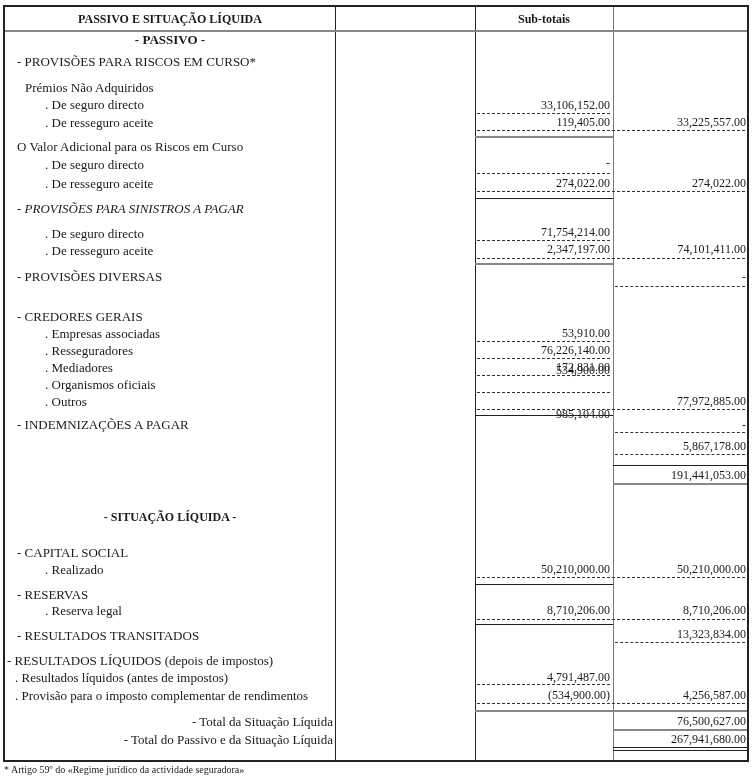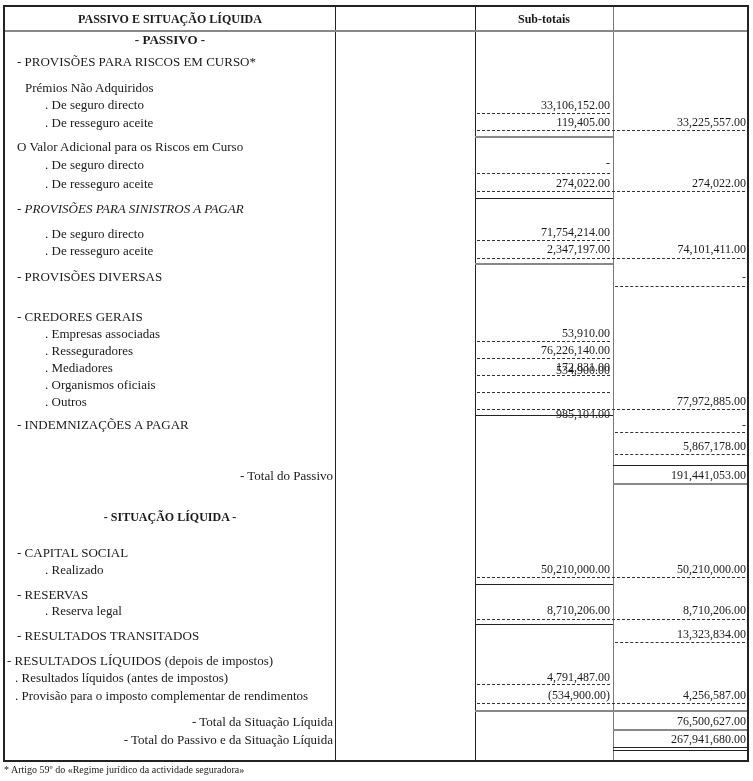--- a/index.html
+++ b/index.html
@@ -89,21 +89,20 @@
   <div class="dash" style="left:472px;width:268px;top:402px;"></div>
   <div class="hline" style="left:470px;width:138px;top:408px;"></div>
 
   <div class="lbl" style="left:12px;top:411px;">- INDEMNIZAÇÕES A PAGAR</div>
   <div class="num col3" style="top:411px;">-</div>
   <div class="dash" style="left:610px;width:130px;top:425px;"></div>
   <div class="num col3" style="top:432px;">5,867,178.00</div>
   <div class="dash" style="left:610px;width:130px;top:447px;"></div>
 
   <div class="hline" style="left:608px;width:134px;top:458px;"></div>
-  <div class="lbl" style="left:0;width:328px;text-align:right;top:462px;">- Total do Passivo</div>
   <div class="num col3" style="top:461px;">191,441,053.00</div>
   <div class="hline grey" style="left:608px;width:134px;top:476px;"></div>
 
   <div class="lbl b" style="left:0;width:330px;text-align:center;top:503px;font-size:12px;">- SITUAÇÃO LÍQUIDA -</div>
   <div class="lbl" style="left:12px;top:539px;">- CAPITAL SOCIAL</div>
   <div class="lbl" style="left:40px;top:556px;">. Realizado</div>
   <div class="num col2" style="top:555px;">50,210,000.00</div>
   <div class="num col3" style="top:555px;">50,210,000.00</div>
   <div class="dash" style="left:472px;width:268px;top:570px;"></div>
   <div class="hline" style="left:470px;width:138px;top:577px;"></div>

